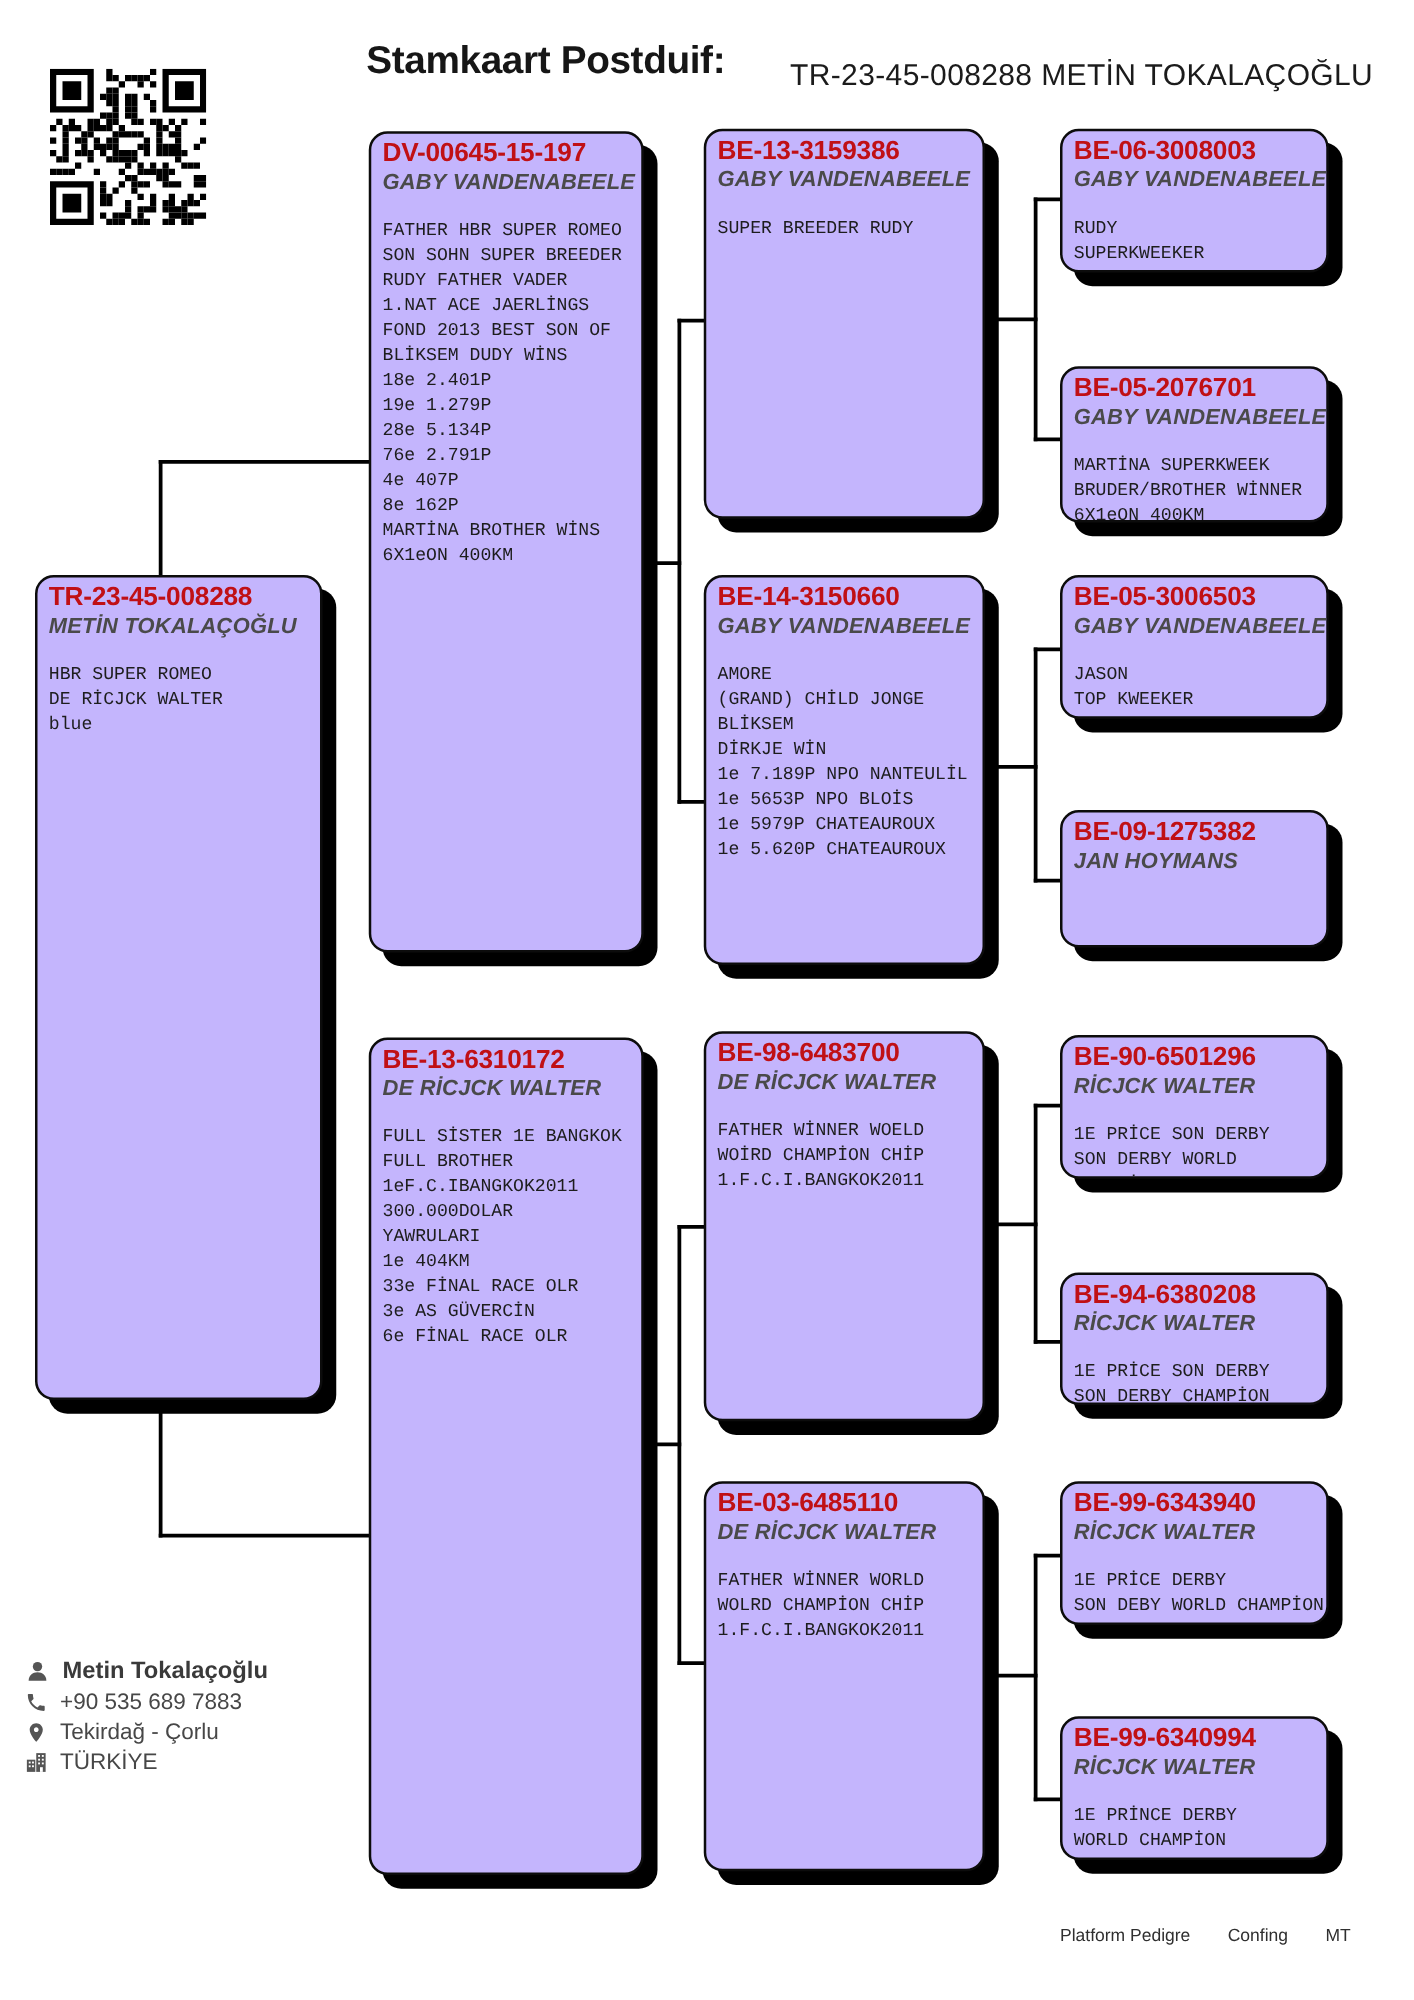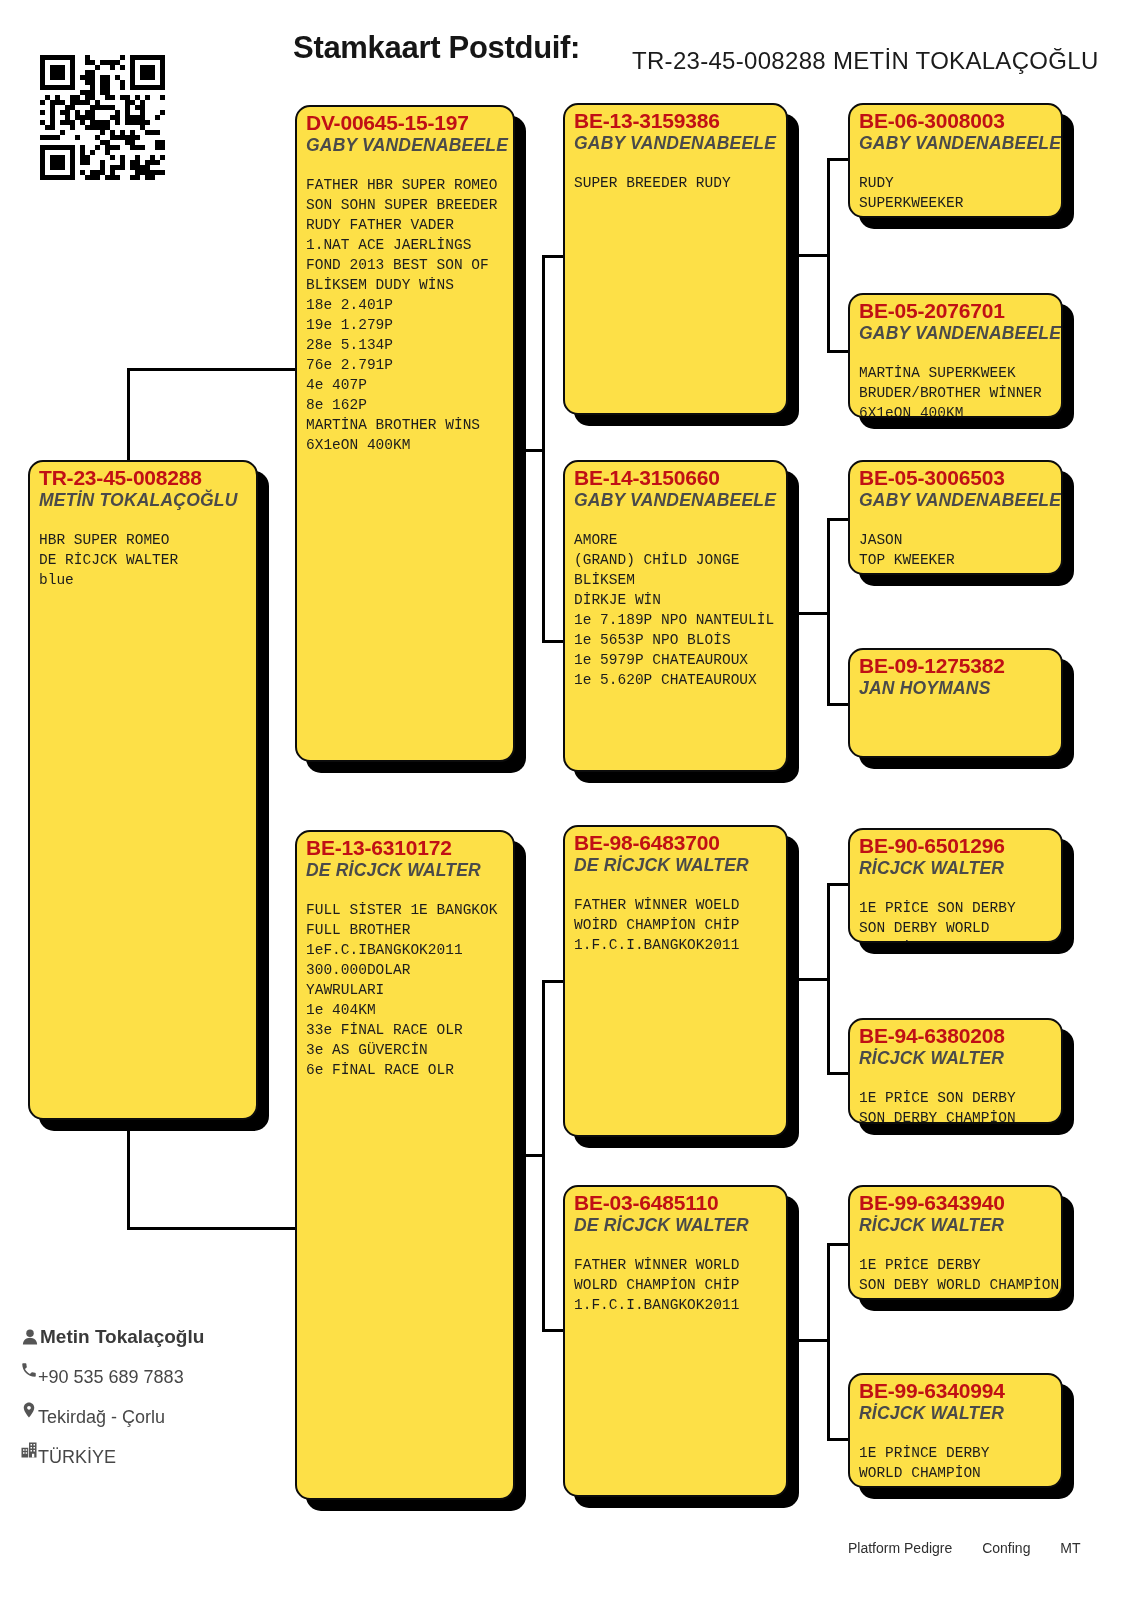--- a/index.html
+++ b/index.html
@@ -2,31 +2,31 @@
 <html><head>
 <meta charset="utf-8">
 <style>
   html,body{margin:0;padding:0;background:#fff;}
   .page{position:relative;width:1131px;height:1600px;background:#fff;overflow:hidden;
         font-family:"Liberation Sans",sans-serif;}
   .title{position:absolute;left:293px;top:30px;font-size:31px;font-weight:bold;color:#161616;letter-spacing:-0.3px;}
   .subtitle{position:absolute;left:632px;top:47px;font-size:24px;color:#1b1b1b;letter-spacing:0.3px;}
   .qr{position:absolute;left:40px;top:55px;width:125px;height:125px;}
   .ln{display:block;position:absolute;background:#000;z-index:1;}
-  .pbox{position:absolute;background:#fde047;border:2.5px solid #0c0c0c;border-radius:15px;
+  .pbox{position:absolute;background:#c4b5fd;border:2.5px solid #0c0c0c;border-radius:15px;
         box-shadow:11px 11px 0 #000;padding:4px 9px;box-sizing:border-box;z-index:2;overflow:hidden;}
   .ring{font-size:21px;font-weight:bold;color:#c01015;letter-spacing:-0.2px;white-space:nowrap;line-height:24px;}
   .pname{font-size:17.5px;font-weight:bold;color:#4a4a4a;letter-spacing:0.2px;white-space:nowrap;line-height:21px;font-style:italic;}
   .pdetails{font-family:"Liberation Mono",monospace;font-size:14.5px;line-height:20px;color:#1d1d1d;
             white-space:pre;margin-top:19px;}
   .contact{position:absolute;left:20px;top:1326px;z-index:3;}
-  .crow{display:flex;align-items:center;margin-bottom:3px;}
+  .crow{display:flex;align-items:center;gap:10px;margin-bottom:3px;}
   .crow svg{flex:0 0 auto;}
   .cname{font-size:19px;font-weight:bold;color:#3a3a3a;}
-  .ctext{font-size:18px;color:#474747;margin-top:16px;}
+  .ctext{font-size:18px;color:#474747;}
   .footer{position:absolute;left:848px;top:1540px;font-size:14px;color:#2f2f2f;z-index:3;}
   .footer span{margin-right:26px;}
   .footer span:last-child{margin-right:0;}
 </style>
 </head>
 <body>
 
 <div class="page">
 
   <div class="title">Stamkaart Postduif:</div>

